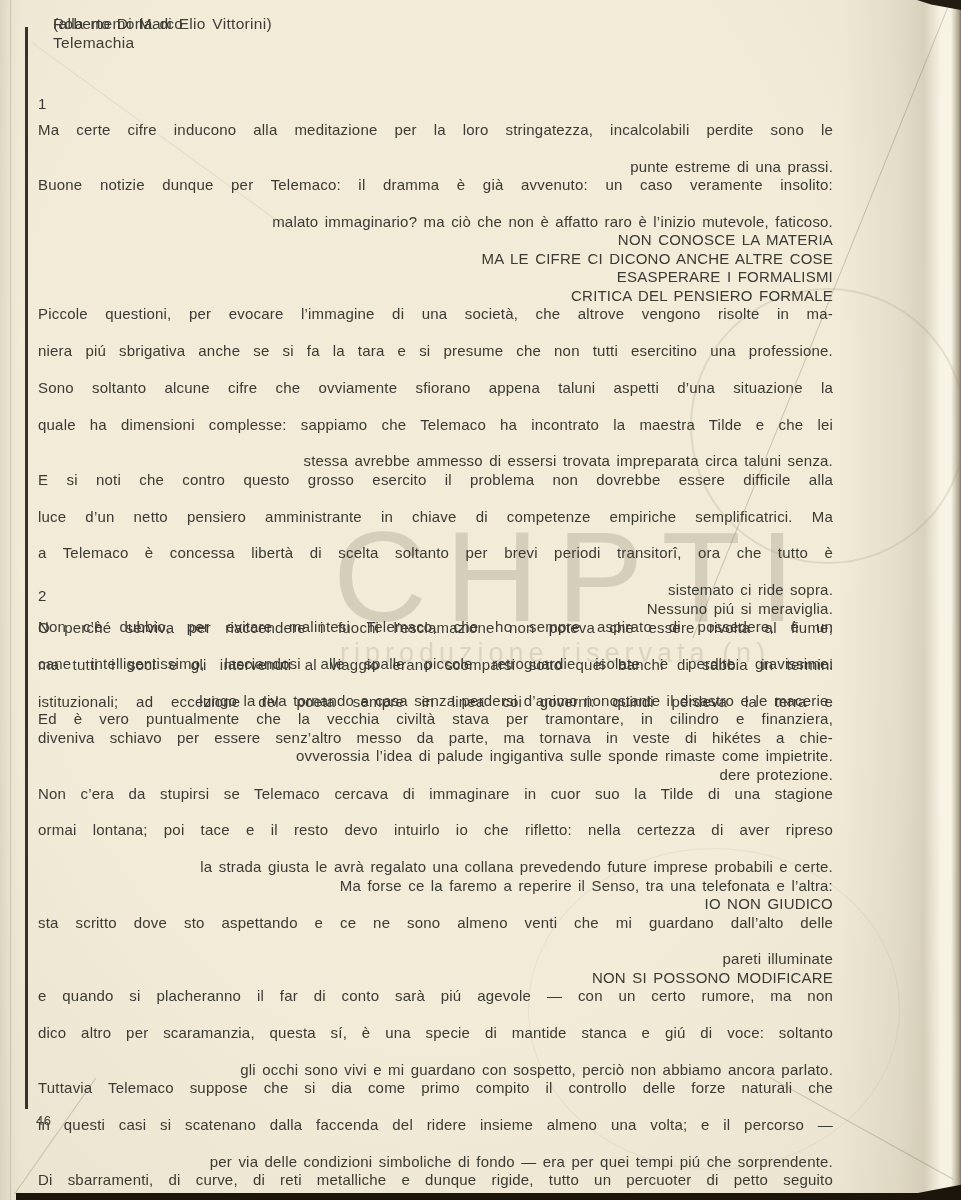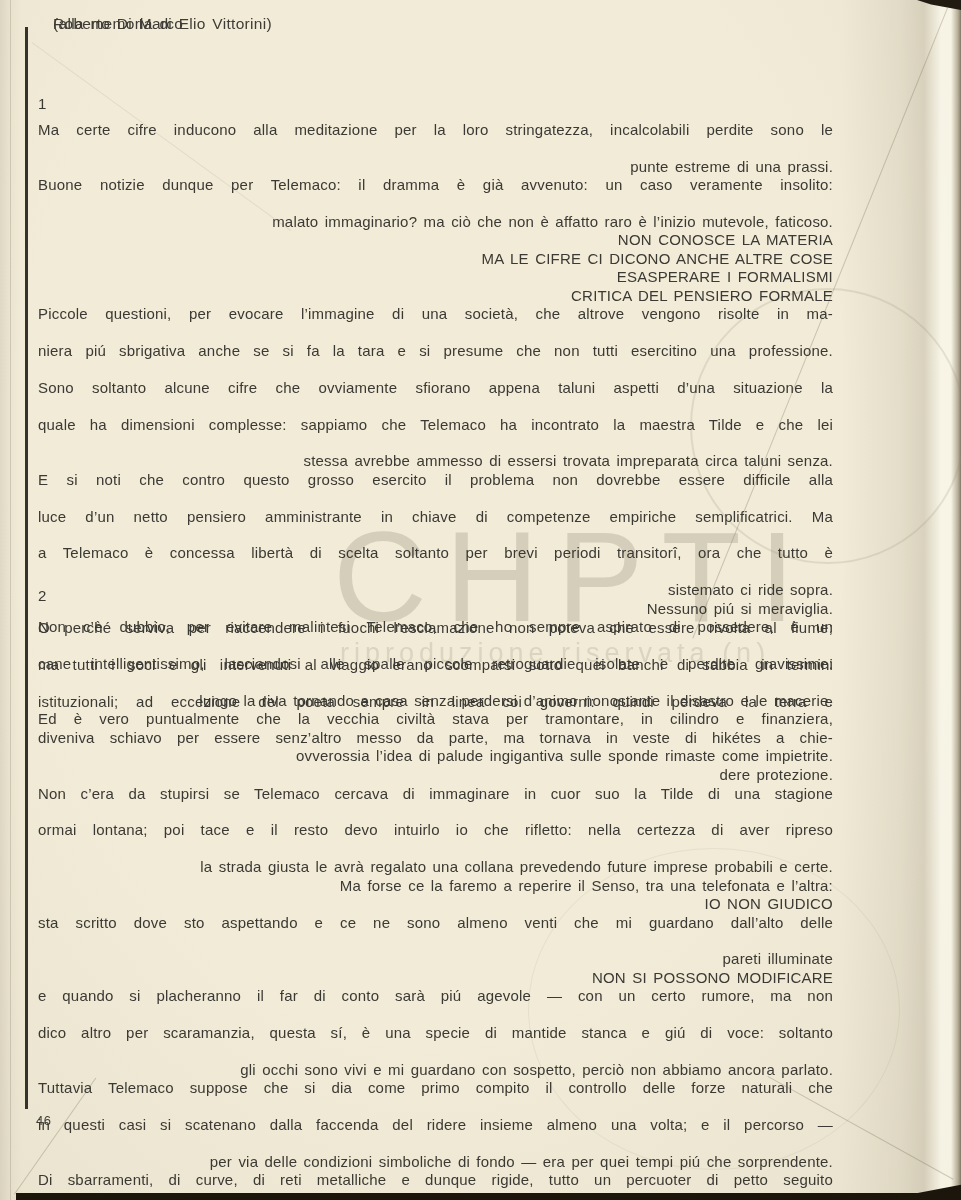--- a/index.html
+++ b/index.html
@@ -75,20 +75,21 @@
   <div class="crease c2"></div>
   <div class="crease c3"></div>
   <div class="crease c4"></div>
 
   <div class="wm-large">CHPTI</div>
   <div class="wm-small">riproduzione riservata (n)</div>
 
   <div class="rule-left"></div>
 
   <div class="hdr" style="top:15px;">Roberto Di Marco</div>
+  <div class="hdr" style="top:34px;">Telemachia</div>
   <div class="hdr right" style="top:15px;">(alla memoria di Elio Vittorini)</div>
 
   <div class="sec-num" style="top:95px;">1</div>
   <div class="body-text" style="top:121px;">
       <div class="line j">Ma certe cifre inducono alla meditazione per la loro stringatezza, incalcolabili perdite sono le</div>
       <div class="line">punte estreme di una prassi.</div>
       <div class="line j">Buone notizie dunque per Telemaco: il dramma è già avvenuto: un caso veramente insolito:</div>
       <div class="line">malato immaginario? ma ciò che non è affatto raro è l’inizio mutevole, faticoso.</div>
       <div class="line">NON CONOSCE LA MATERIA</div>
       <div class="line">MA LE CIFRE CI DICONO ANCHE ALTRE COSE</div>

